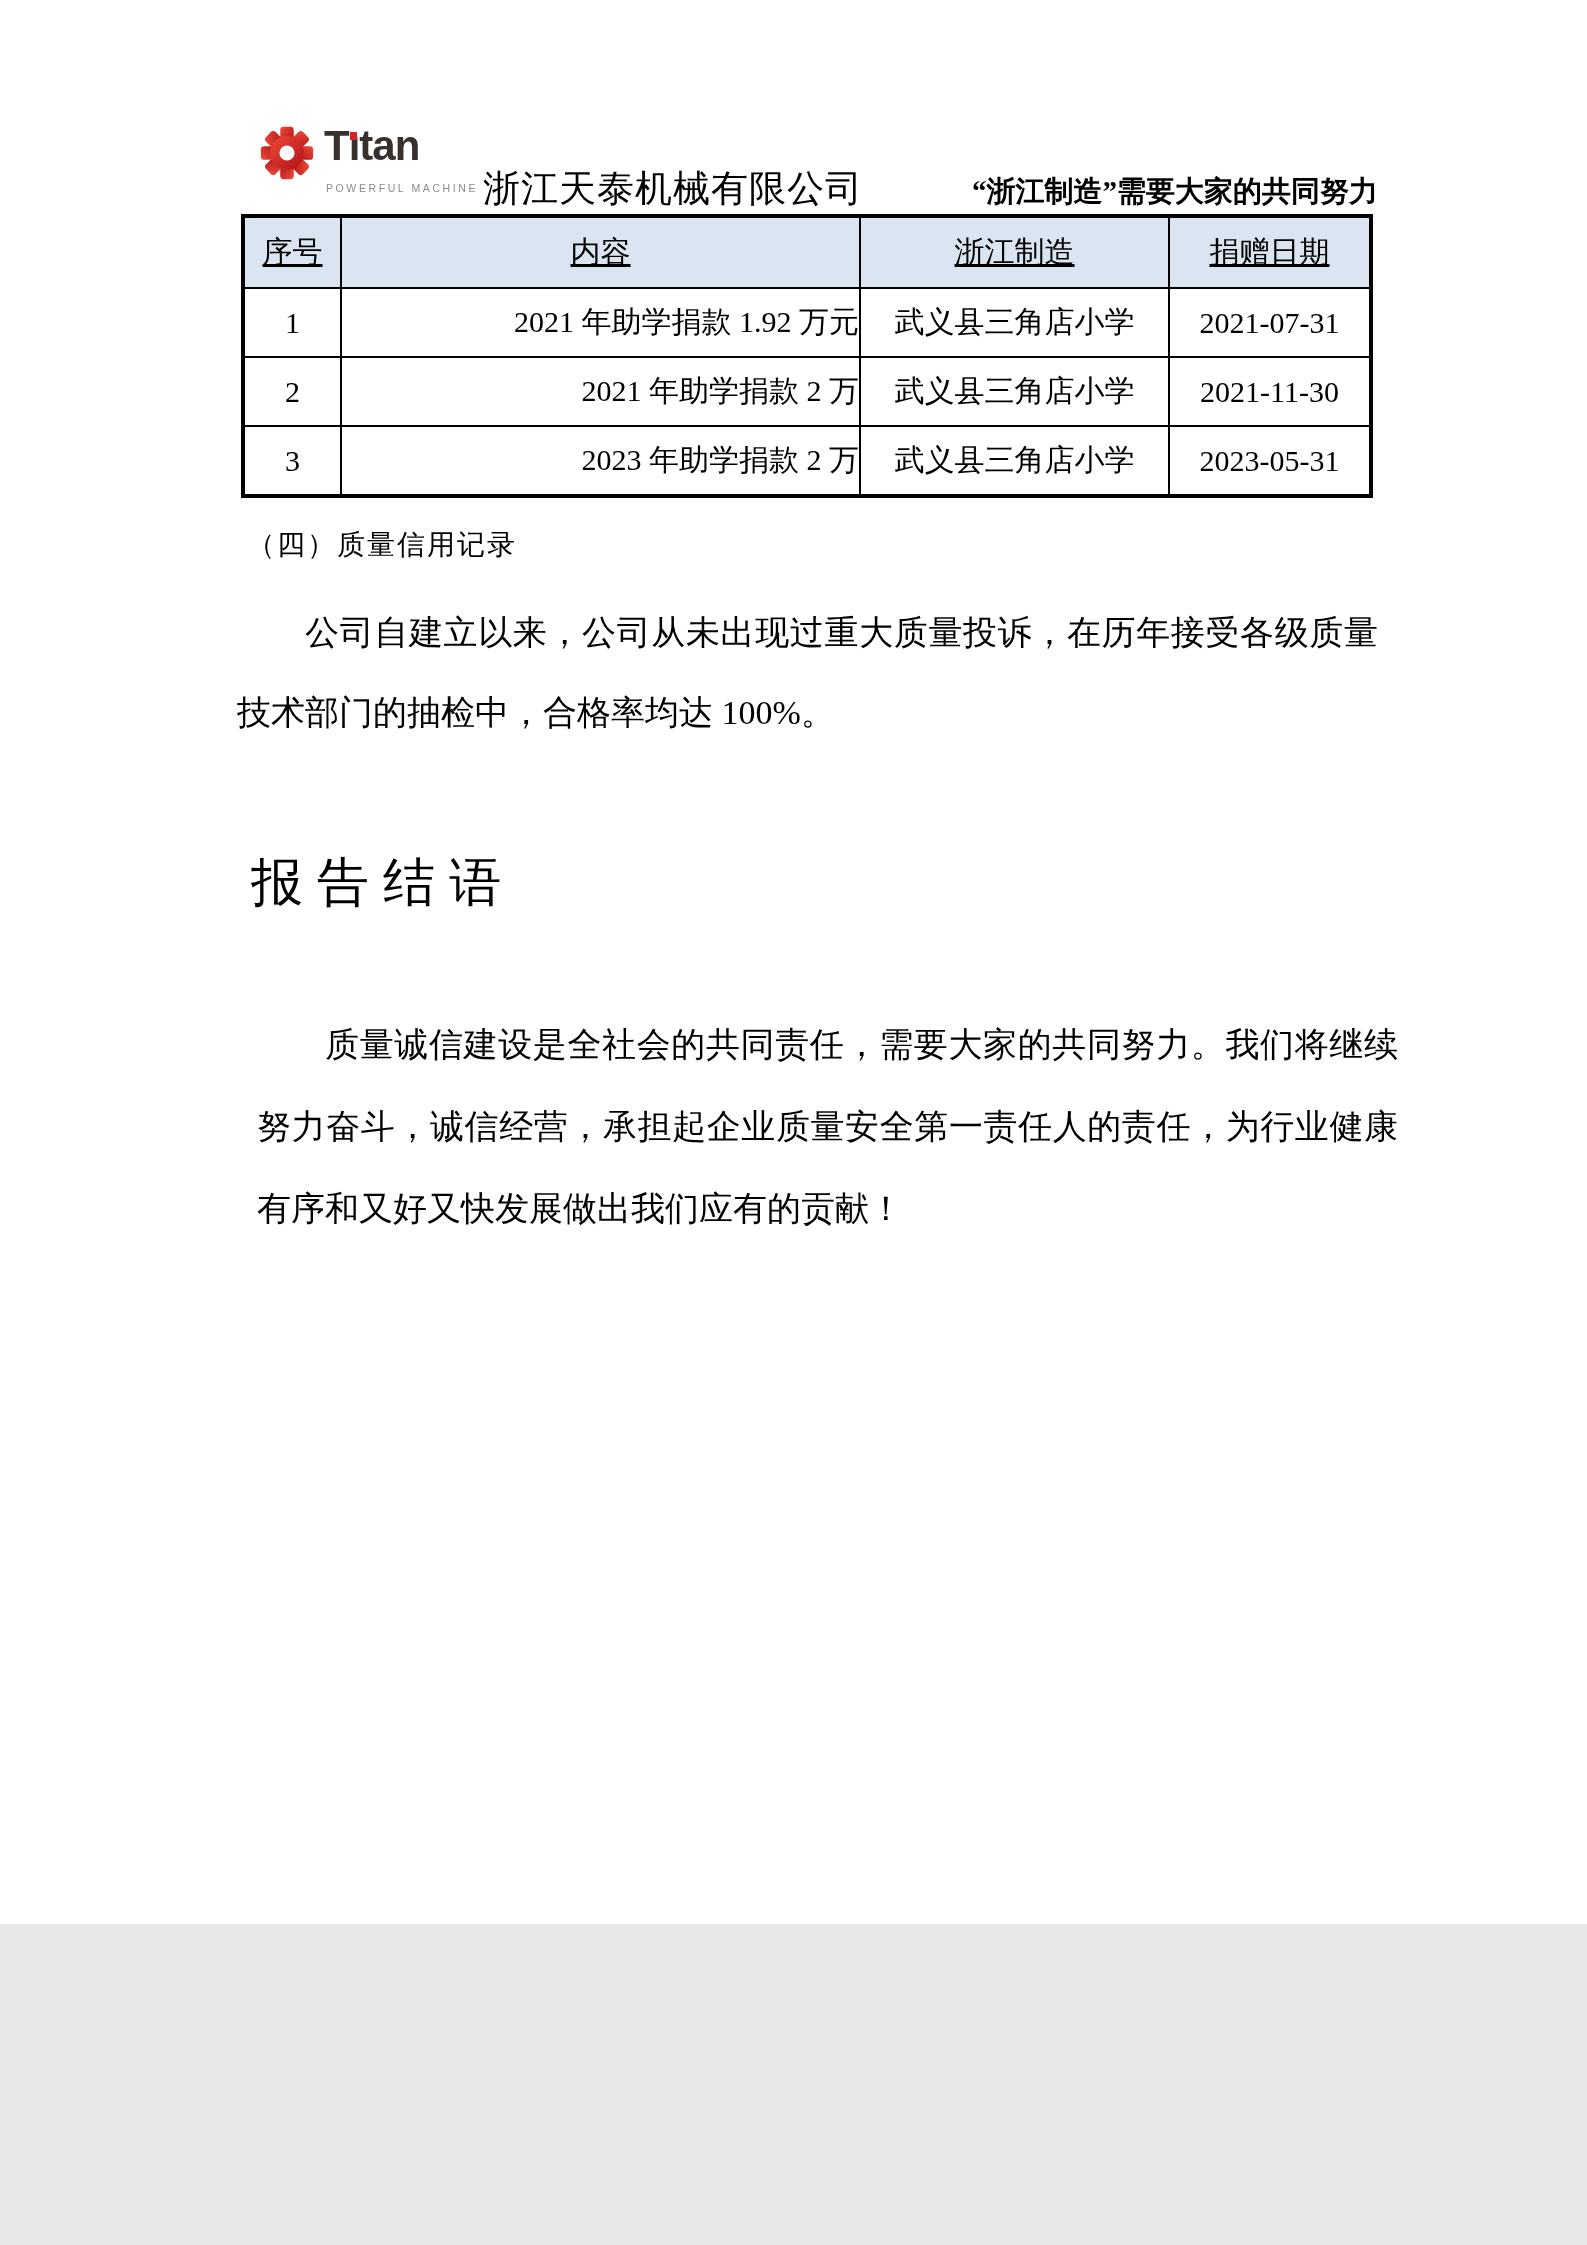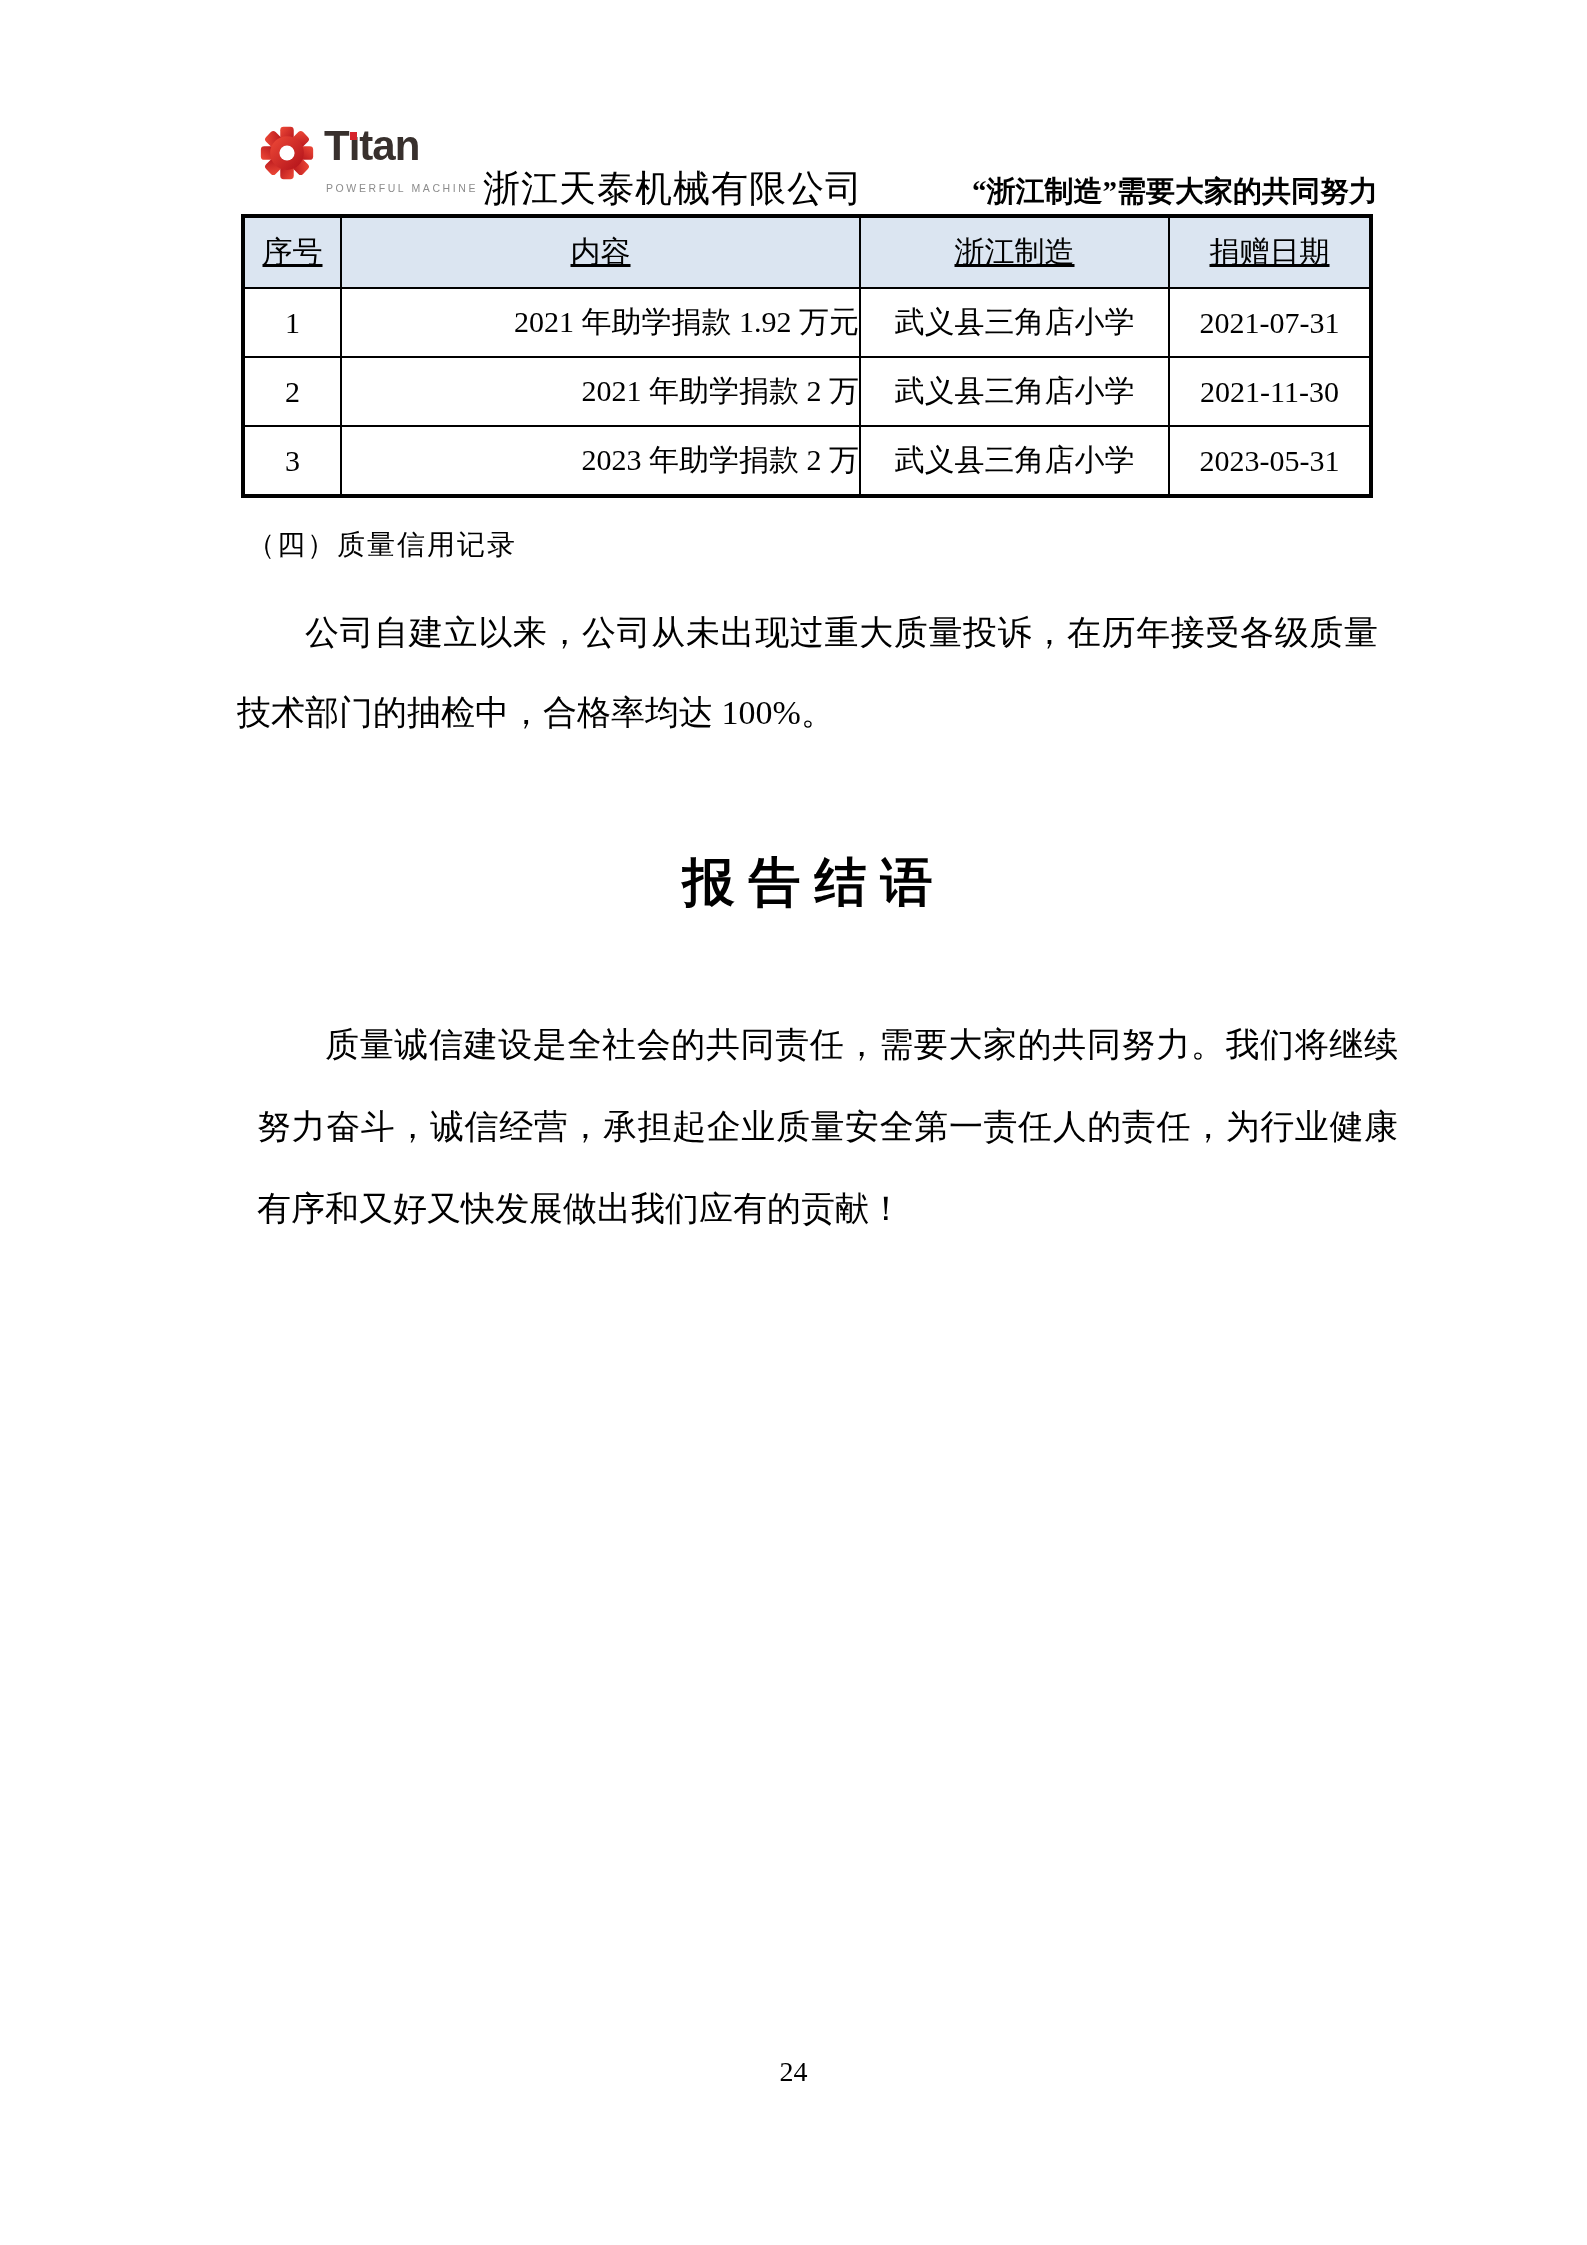--- a/index.html
+++ b/index.html
@@ -1,18 +1,18 @@
 <!DOCTYPE html>
 <html style="--header-bg: #dbe5f1; --logo-red: #d6232b; --logo-dark: #38302d; --logo-gray: #8c8c8c;"><head>
 <meta charset="utf-8">
 <style>
   html,body{margin:0;padding:0;background:#e8e8e8;}
   .page{
     position:relative;
-    width:1587px;height:2245px;
+    width:1587px;height:1924px;
     margin:0 auto;
     background:#ffffff;
     font-family:"Liberation Serif","DejaVu Serif",serif;
     color:#000;
     overflow:hidden;
   }
 
   
   .logo-block{
     position:absolute;left:260px;top:126px;
@@ -72,22 +72,22 @@
     position:absolute;left:237px;width:1141px;
     font-size:34px;
     text-align:justify;text-justify:inter-ideograph;
     text-indent:2em;
   }
   .para1{top:593px;line-height:80px;}
   .para2{top:1004px;line-height:82px;margin-left:20px;}
 
   .closing-title{
     position:absolute;left:237px;top:848px;width:1141px;
-    font-size:52px;font-weight:bold;
-    text-align:center;letter-spacing:0.27em;text-indent:0.27em;
+    font-size:52px;font-weight:normal;
+    letter-spacing:0.27em;text-indent:0.27em;
     white-space:nowrap;
   }
 
   .page-number{
     position:absolute;left:0;top:2056px;width:1587px;
     text-align:center;font-size:28px;
   }
 </style>
 </head>
 <body>

